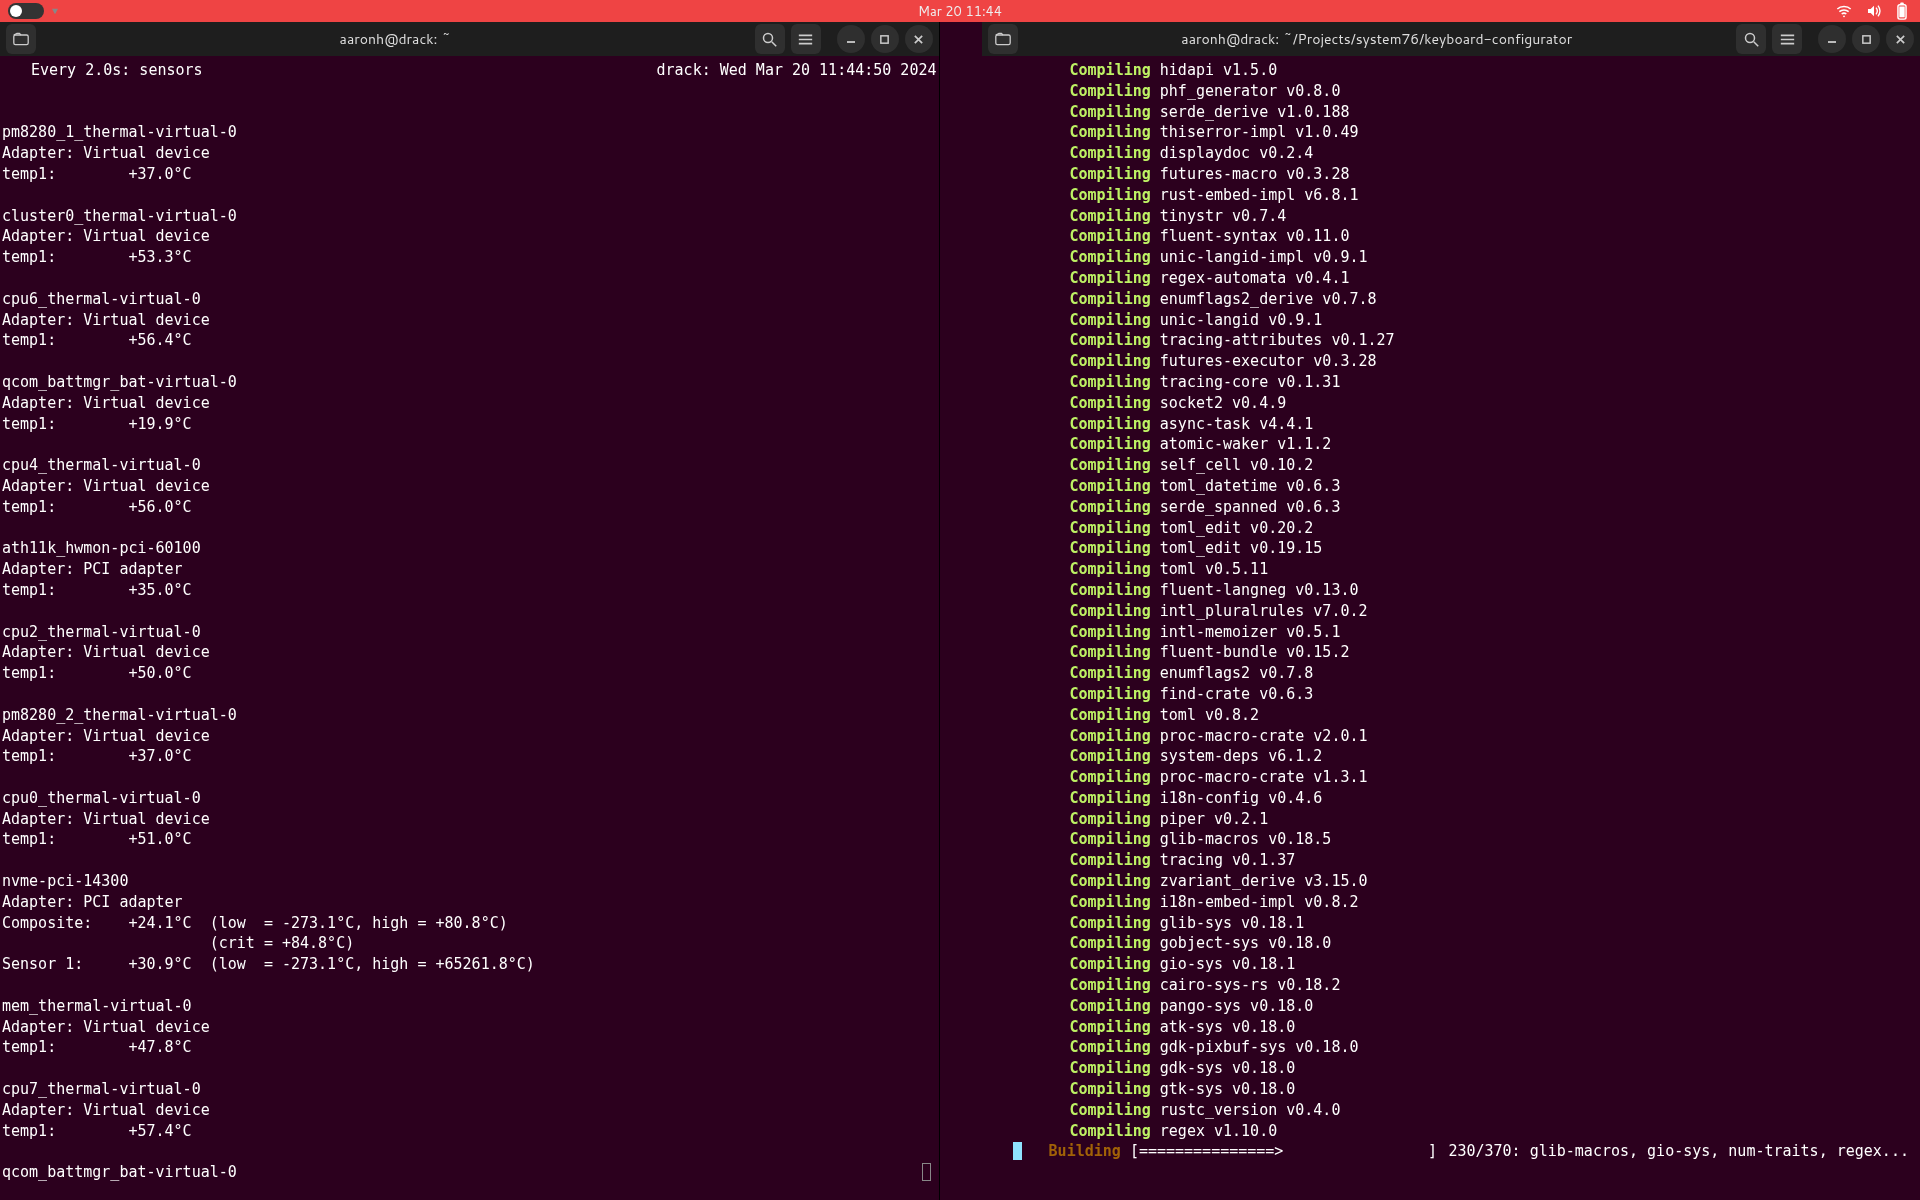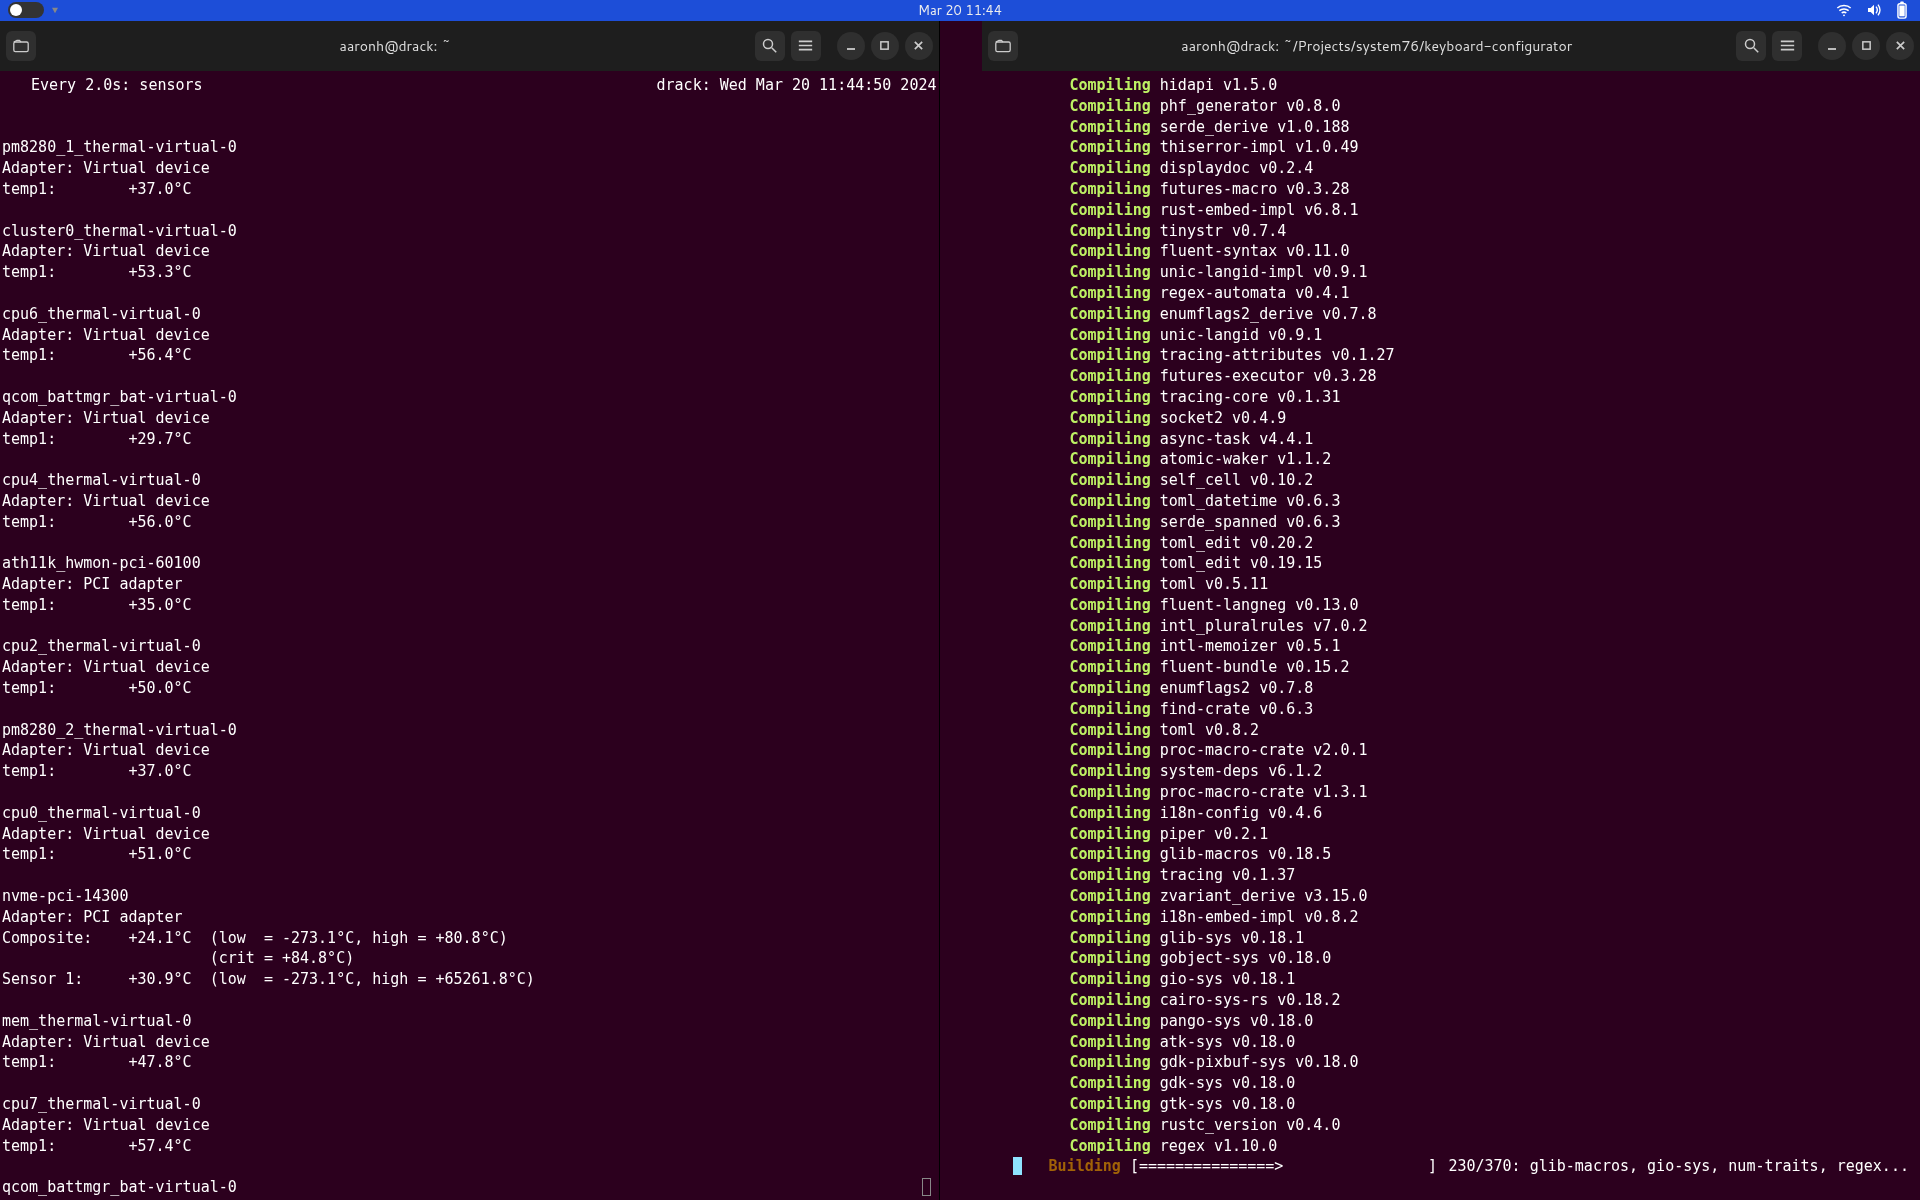--- a/index.html
+++ b/index.html
@@ -1,35 +1,35 @@
 <!DOCTYPE html>
 <html><head>
 <meta charset="utf-8">
 <style>
   * { margin: 0; padding: 0; box-sizing: border-box; }
   html, body { width: 1920px; height: 1200px; overflow: hidden; font-family: -apple-system, "Segoe UI", Cantarell, sans-serif; }
   body { background: #000; color: #fff; display: flex; flex-direction: column; }
 
   
-  .topbar { height: 22px; background: #1d4ed8; display: flex; align-items: center; justify-content: center; position: relative; text-align: center; }
+  .topbar { height: 22px; background: #ef4444; display: flex; align-items: center; justify-content: center; position: relative; text-align: center; }
   .topbar .left  { position: absolute; left: 8px;  display: flex; align-items: center; gap: 6px; }
   .topbar .right { position: absolute; right: 12px; display: flex; align-items: center; gap: 14px; }
   .topbar .pill  { width: 36px; height: 16px; border-radius: 8px; background: #333; display: flex; align-items: center; padding: 2px; }
   .topbar .pill .dot { width: 12px; height: 12px; border-radius: 50%; background: #fff; }
   .topbar .clock { font-size: 13px; color: #eee; }
   .tri { width: 0; height: 0; border-left: 5px solid transparent; border-right: 5px solid transparent; border-bottom: 9px solid #fff; display:inline-block; }
   .tray-icon svg { display: block; }
 
   
   .workarea { flex: 1; display: flex; }
   .pane { flex: 1; display: flex; flex-direction: column; background: #2c001e; min-width: 0; }
   .pane + .pane { border-left: 1px solid #000; padding-left: 42px; }
 
   .headerbar {
-    height: 50px; background: #1e1e1e; display: flex; align-items: center;
+    height: 34px; background: #1e1e1e; display: flex; align-items: center;
     padding: 0 6px; gap: 6px;
   }
   .headerbar .title { flex: 1; text-align: center; font-size: 14px; color: #ddd; white-space: nowrap; overflow: hidden; text-overflow: ellipsis; }
   .hbtn {
     width: 30px; height: 30px; border-radius: 6px; background: #2f2f2f;
     display: inline-flex; align-items: center; justify-content: center; color: #ccc;
   }
   .hbtn.circle { border-radius: 50%; width: 28px; height: 28px; }
   .hbtn svg { display: block; }
   .spacer { width: 4px; }
@@ -144,21 +144,21 @@
 <span>cluster0_thermal-virtual-0</span>
 <span>Adapter: Virtual device</span>
 <span>temp1:        +53.3°C</span>
 
 <span>cpu6_thermal-virtual-0</span>
 <span>Adapter: Virtual device</span>
 <span>temp1:        +56.4°C</span>
 
 <span>qcom_battmgr_bat-virtual-0</span>
 <span>Adapter: Virtual device</span>
-<span>temp1:        +29.7°C</span>
+<span>temp1:        +19.9°C</span>
 
 <span>cpu4_thermal-virtual-0</span>
 <span>Adapter: Virtual device</span>
 <span>temp1:        +56.0°C</span>
 
 <span>ath11k_hwmon-pci-60100</span>
 <span>Adapter: PCI adapter</span>
 <span>temp1:        +35.0°C</span>
 
 <span>cpu2_thermal-virtual-0</span>

